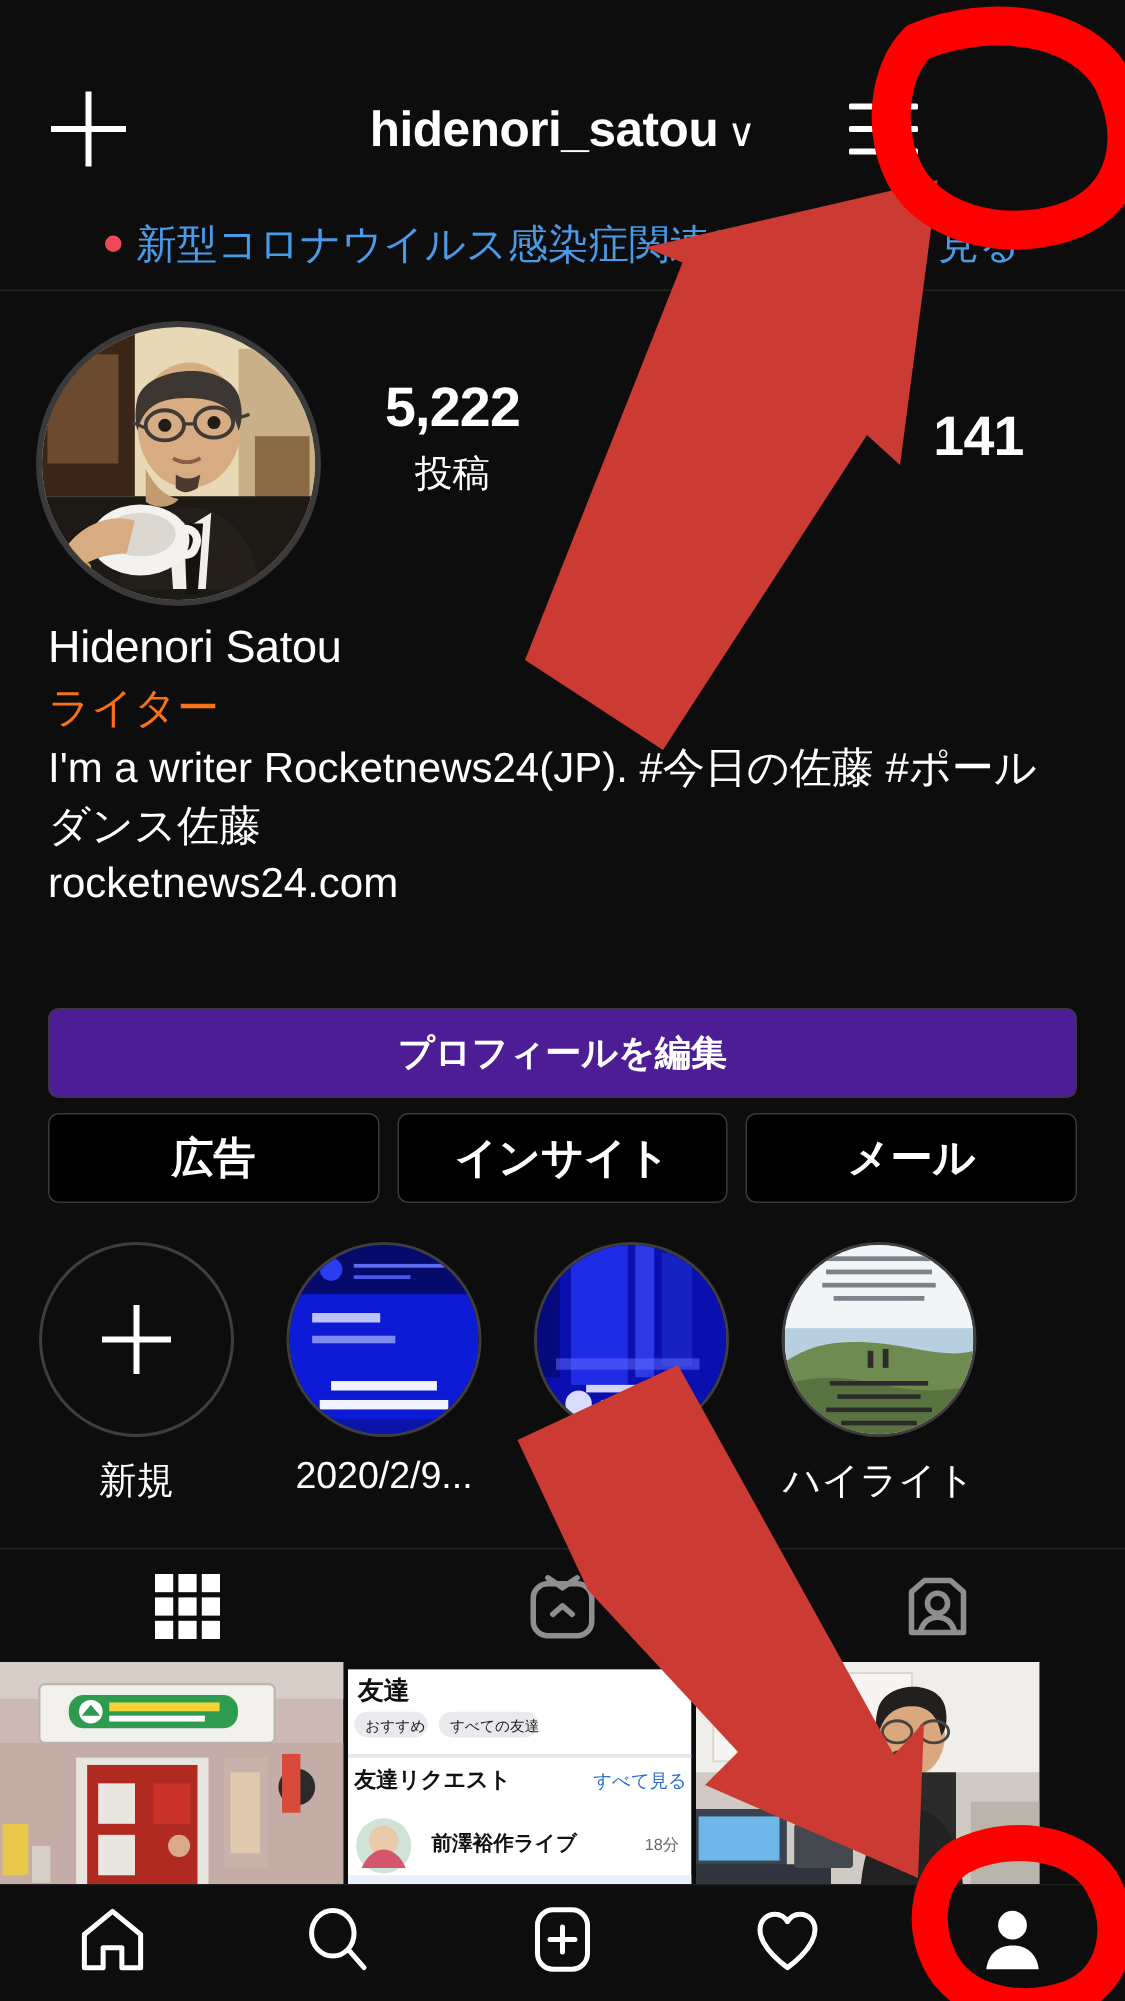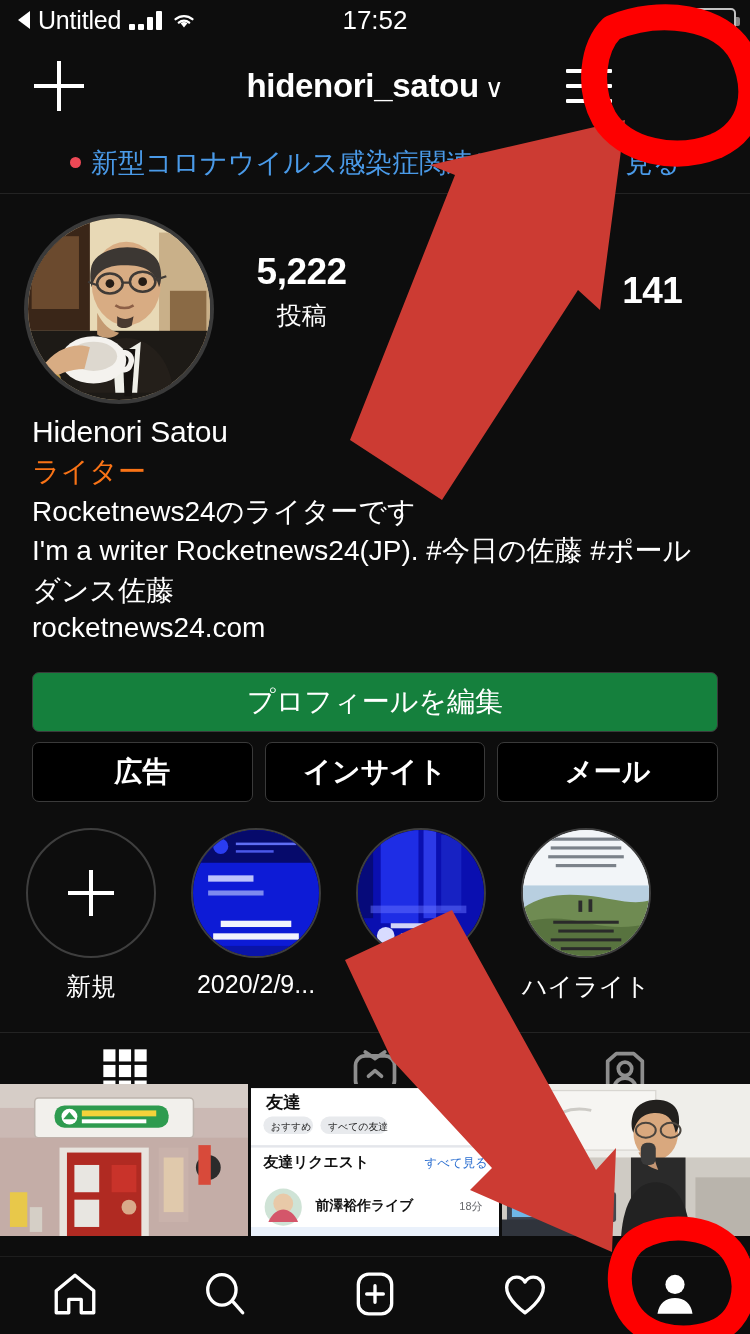--- a/index.html
+++ b/index.html
@@ -136,23 +136,23 @@
   .bio-name { font-size: 30px; font-weight: 400; letter-spacing: -0.2px; }
   .bio-cat { font-size: 28px; color: #f97316; margin-top: 4px; }
   .bio-line { font-size: 28px; margin-top: 3px; line-height: 1.3; }
   .bio-link { font-size: 28px; margin-top: 3px; color: #fff; }
 
   
   .btn-main {
     position: absolute; top: 672px; left: 32px;
     width: 686px; height: 60px;
     border: 1px solid #3a3a3a; border-radius: 7px;
-    background: #15803d; color: #fff;
+    background: #4c1d95; color: #fff;
     display: flex; align-items: center; justify-content: center;
-    font-size: 28px; font-weight: 400;
+    font-size: 24px; font-weight: 700;
   }
   .btn-row {
     position: absolute; top: 742px; left: 32px;
     width: 686px; height: 60px;
     display: flex; gap: 12px;
   }
   .btn-sec {
     flex: 1; border: 1px solid #3a3a3a; border-radius: 7px;
     background: #000; color: #fff;
     display: flex; align-items: center; justify-content: center;
@@ -189,22 +189,22 @@
     position: absolute; top: 1032px; left: 0;
     width: 750px; height: 76px;
     display: flex; align-items: center;
     border-top: 1px solid #232323;
   }
   .tab { flex: 1; display: flex; align-items: center; justify-content: center; }
   .tab svg { display: block; }
 
   
   .grid {
-    position: absolute; top: 1084px; left: 0;
-    width: 750px; height: 152px;
+    position: absolute; top: 1108px; left: 0;
+    width: 693px; height: 152px;
     display: flex; gap: 3px;
   }
   .cell { flex: 1; overflow: hidden; position: relative; background: #111; }
   .cell svg { display: block; width: 100%; height: 100%; }
 
   
   .tabbar {
     position: absolute; bottom: 0; left: 0;
     width: 750px; height: 78px;
     background: #0d0d0d;
@@ -214,44 +214,20 @@
   .tb { flex: 1; display: flex; align-items: center; justify-content: center; }
 
   
   .annot { position: absolute; left: 0; top: 0; width: 750px; height: 1334px; pointer-events: none; }
 </style>
 </head>
 <body>
 
 <div id="app">
 
-  <div class="statusbar">
-    <div class="sb-left">
-      <span class="sb-backtri"></span>
-      <span class="sb-carrier">Untitled</span>
-      <span class="sb-bars">
-          <i></i>
-          <i></i>
-          <i></i>
-          <i></i>
-        </span>
-      <span class="sb-wifi">
-        <svg viewBox="0 0 28 20">
-            <path d="M14 17.5l-3.4-4.2a5.4 5.4 0 016.8 0z" fill="#fff"></path>
-            <path d="M5.6 9.2a13 13 0 0116.8 0" stroke="#fff" stroke-width="2.4" fill="none" stroke-linecap="round"></path>
-            <path d="M8.8 12.6a8.4 8.4 0 0110.4 0" stroke="#fff" stroke-width="2.4" fill="none" stroke-linecap="round"></path>
-          </svg>
-      </span>
-    </div>
-    <div class="sb-time">17:52</div>
-    <div class="sb-right">
-      <span class="sb-batt-pct">90%</span>
-      <span class="sb-batt"><span class="sb-batt-fill"></span></span>
-    </div>
-  </div>
 
   <div class="navbar">
     <span class="nav-plus"></span>
     <div class="nav-title">
       <span>hidenori_satou</span><span class="chev">∨</span>
     </div>
     <span class="nav-burger">
         <i></i>
         <i></i>
         <i></i>
@@ -306,21 +282,20 @@
       </div>
       <div class="stat">
         <div class="stat-num">141</div>
       </div>
     </div>
   </div>
 
   <div class="bio">
     <div class="bio-name">Hidenori Satou</div>
     <div class="bio-cat">ライター</div>
-    <div class="bio-line">Rocketnews24のライターです</div>
     <div class="bio-line">I'm a writer Rocketnews24(JP). #今日の佐藤 #ポール</div>
     <div class="bio-line">ダンス佐藤</div>
     <div class="bio-link">rocketnews24.com</div>
   </div>
 
   <div class="btn-main">プロフィールを編集</div>
   <div class="btn-row">
     <div class="btn-sec">広告</div>
     <div class="btn-sec">インサイト</div>
     <div class="btn-sec">メール</div>

